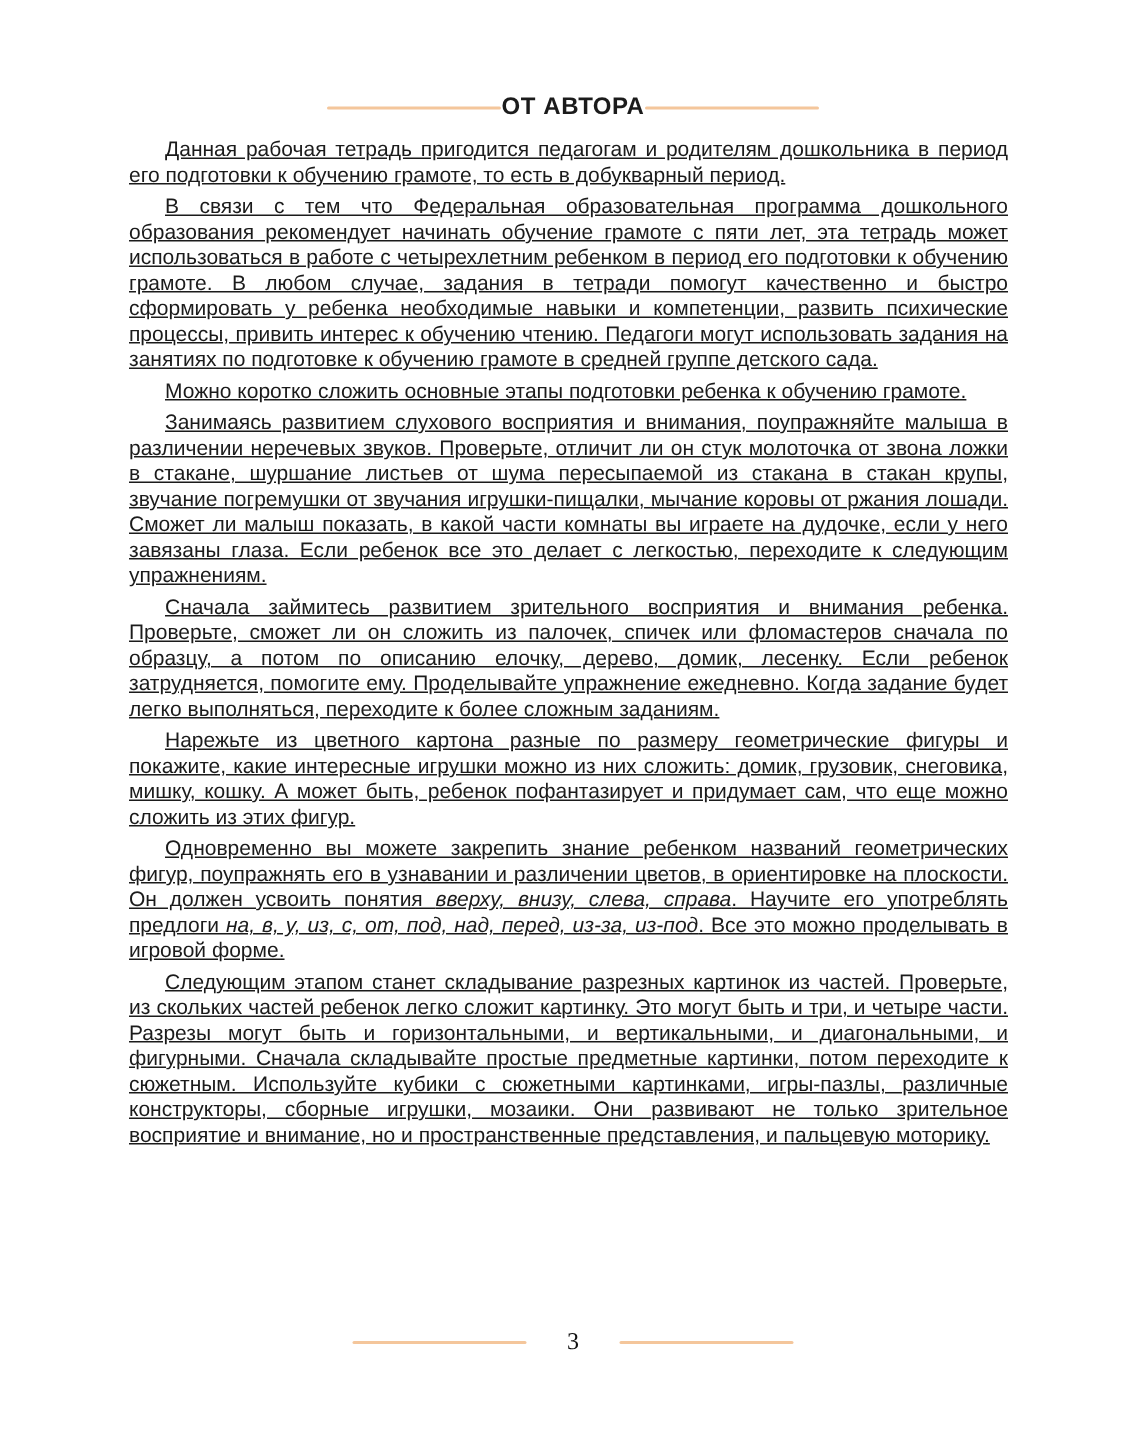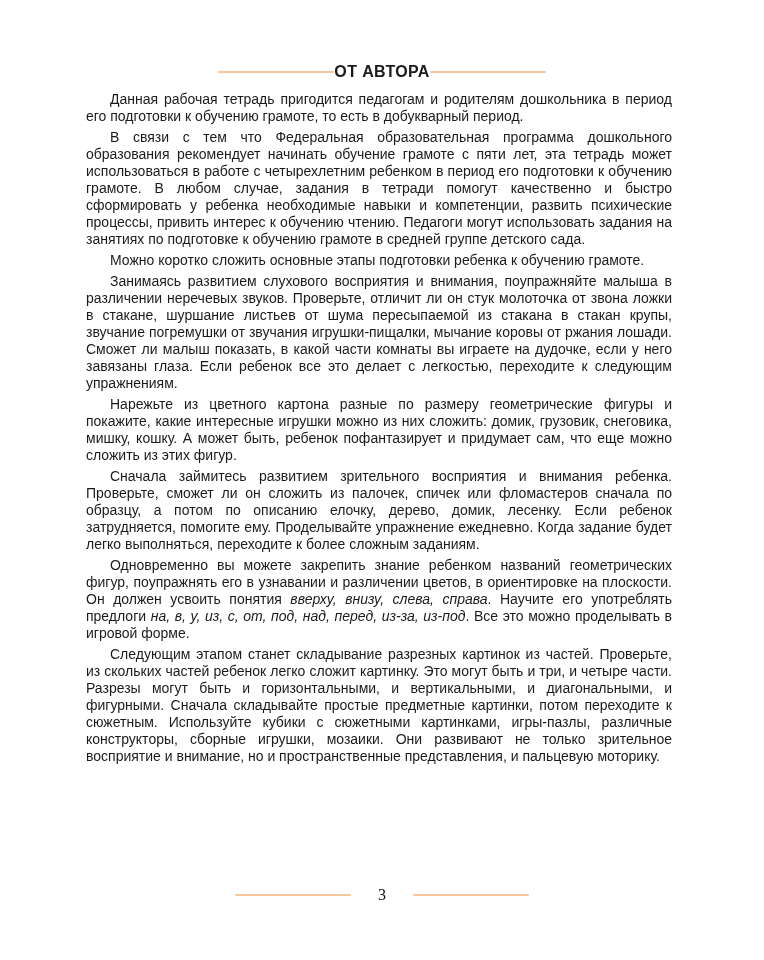--- a/index.html
+++ b/index.html
@@ -48,20 +48,21 @@
     left: 86px;
     width: 586px;
     font-size: 14px;
     line-height: 17px;
     text-align: justify;
     z-index: 1;
   }
   .body-text p {
     margin: 0 0 4px 0;
     text-indent: 24px;
+    text-decoration: underline;
   }
   .body-text em {
     font-style: italic;
   }
   
   .watermark {
     position: absolute;
     top: 438px;
     left: 64px;
     width: 700px;
@@ -107,22 +108,22 @@
     <span class="rule"></span>
     <h1 class="section-title">ОТ АВТОРА</h1>
     <span class="rule"></span>
   </header>
 
   <main class="body-text">
     <p>Данная рабочая тетрадь пригодится педагогам и родителям дошкольника в период его подготовки к обучению грамоте, то есть в добукварный период.</p>
     <p>В связи с тем что Федеральная образовательная программа дошкольного образования рекомендует начинать обучение грамоте с пяти лет, эта тетрадь может использоваться в работе с четырехлетним ребенком в период его подготовки к обучению грамоте. В любом случае, задания в тетради помогут качественно и быстро сформировать у ребенка необходимые навыки и компетенции, развить психические процессы, привить интерес к обучению чтению. Педагоги могут использовать задания на занятиях по подготовке к обучению грамоте в средней группе детского сада.</p>
     <p>Можно коротко сложить основные этапы подготовки ребенка к обучению грамоте.</p>
     <p>Занимаясь развитием слухового восприятия и внимания, поупражняйте малыша в различении неречевых звуков. Проверьте, отличит ли он стук молоточка от звона ложки в стакане, шуршание листьев от шума пересыпаемой из стакана в стакан крупы, звучание погремушки от звучания игрушки-пищалки, мычание коровы от ржания лошади. Сможет ли малыш показать, в какой части комнаты вы играете на дудочке, если у него завязаны глаза. Если ребенок все это делает с легкостью, переходите к следующим упражнениям.</p>
+    <p>Сначала займитесь развитием зрительного восприятия и внимания ребенка. Проверьте, сможет ли он сложить из палочек, спичек или фломастеров сначала по образцу, а потом по описанию елочку, дерево, домик, лесенку. Если ребенок затрудняется, помогите ему. Проделывайте упражнение ежедневно. Когда задание будет легко выполняться, переходите к более сложным заданиям.</p>
     <p>Нарежьте из цветного картона разные по размеру геометрические фигуры и покажите, какие интересные игрушки можно из них сложить: домик, грузовик, снеговика, мишку, кошку. А может быть, ребенок пофантазирует и придумает сам, что еще можно сложить из этих фигур.</p>
-    <p>Сначала займитесь развитием зрительного восприятия и внимания ребенка. Проверьте, сможет ли он сложить из палочек, спичек или фломастеров сначала по образцу, а потом по описанию елочку, дерево, домик, лесенку. Если ребенок затрудняется, помогите ему. Проделывайте упражнение ежедневно. Когда задание будет легко выполняться, переходите к более сложным заданиям.</p>
 
     <p>
       <span>Одновременно вы можете закрепить знание ребенком названий геометрических фигур, поупражнять его в узнавании и различении цветов, в ориентировке на плоскости. Он должен усвоить понятия </span><em>вверху, внизу, слева, справа</em><span>. Научите его употреблять предлоги </span><em>на, в, у, из, с, от, под, над, перед, из-за, из-под</em><span>. Все это можно проделывать в игровой форме.</span>
     </p>
 
     <p>Следующим этапом станет складывание разрезных картинок из частей. Проверьте, из скольких частей ребенок легко сложит картинку. Это могут быть и три, и четыре части. Разрезы могут быть и горизонтальными, и вертикальными, и диагональными, и фигурными. Сначала складывайте простые предметные картинки, потом переходите к сюжетным. Используйте кубики с сюжетными картинками, игры-пазлы, различные конструкторы, сборные игрушки, мозаики. Они развивают не только зрительное восприятие и внимание, но и пространственные представления, и пальцевую моторику.</p>
   </main>
 
   <footer class="footer-row">
     <span class="rule"></span>

